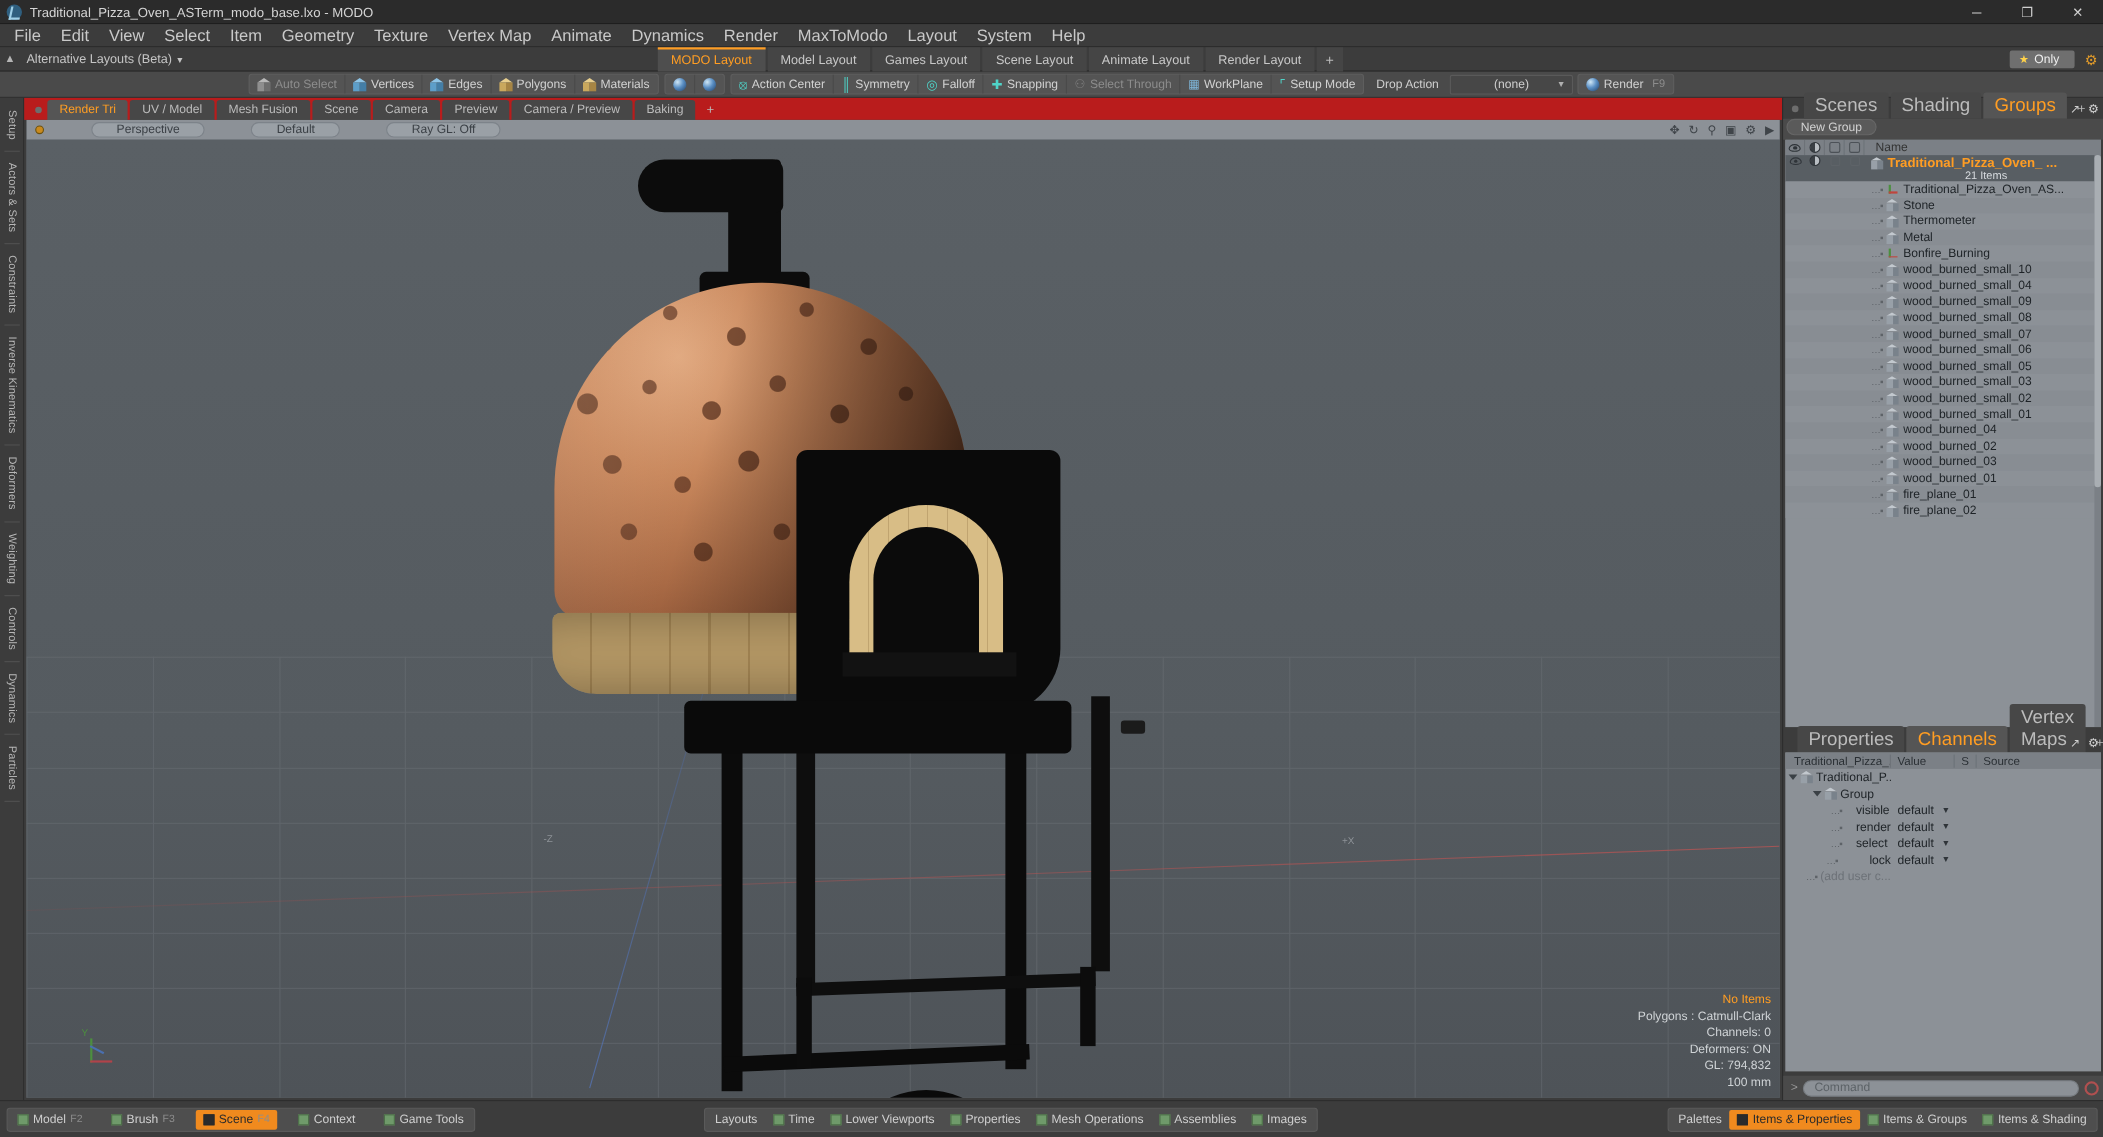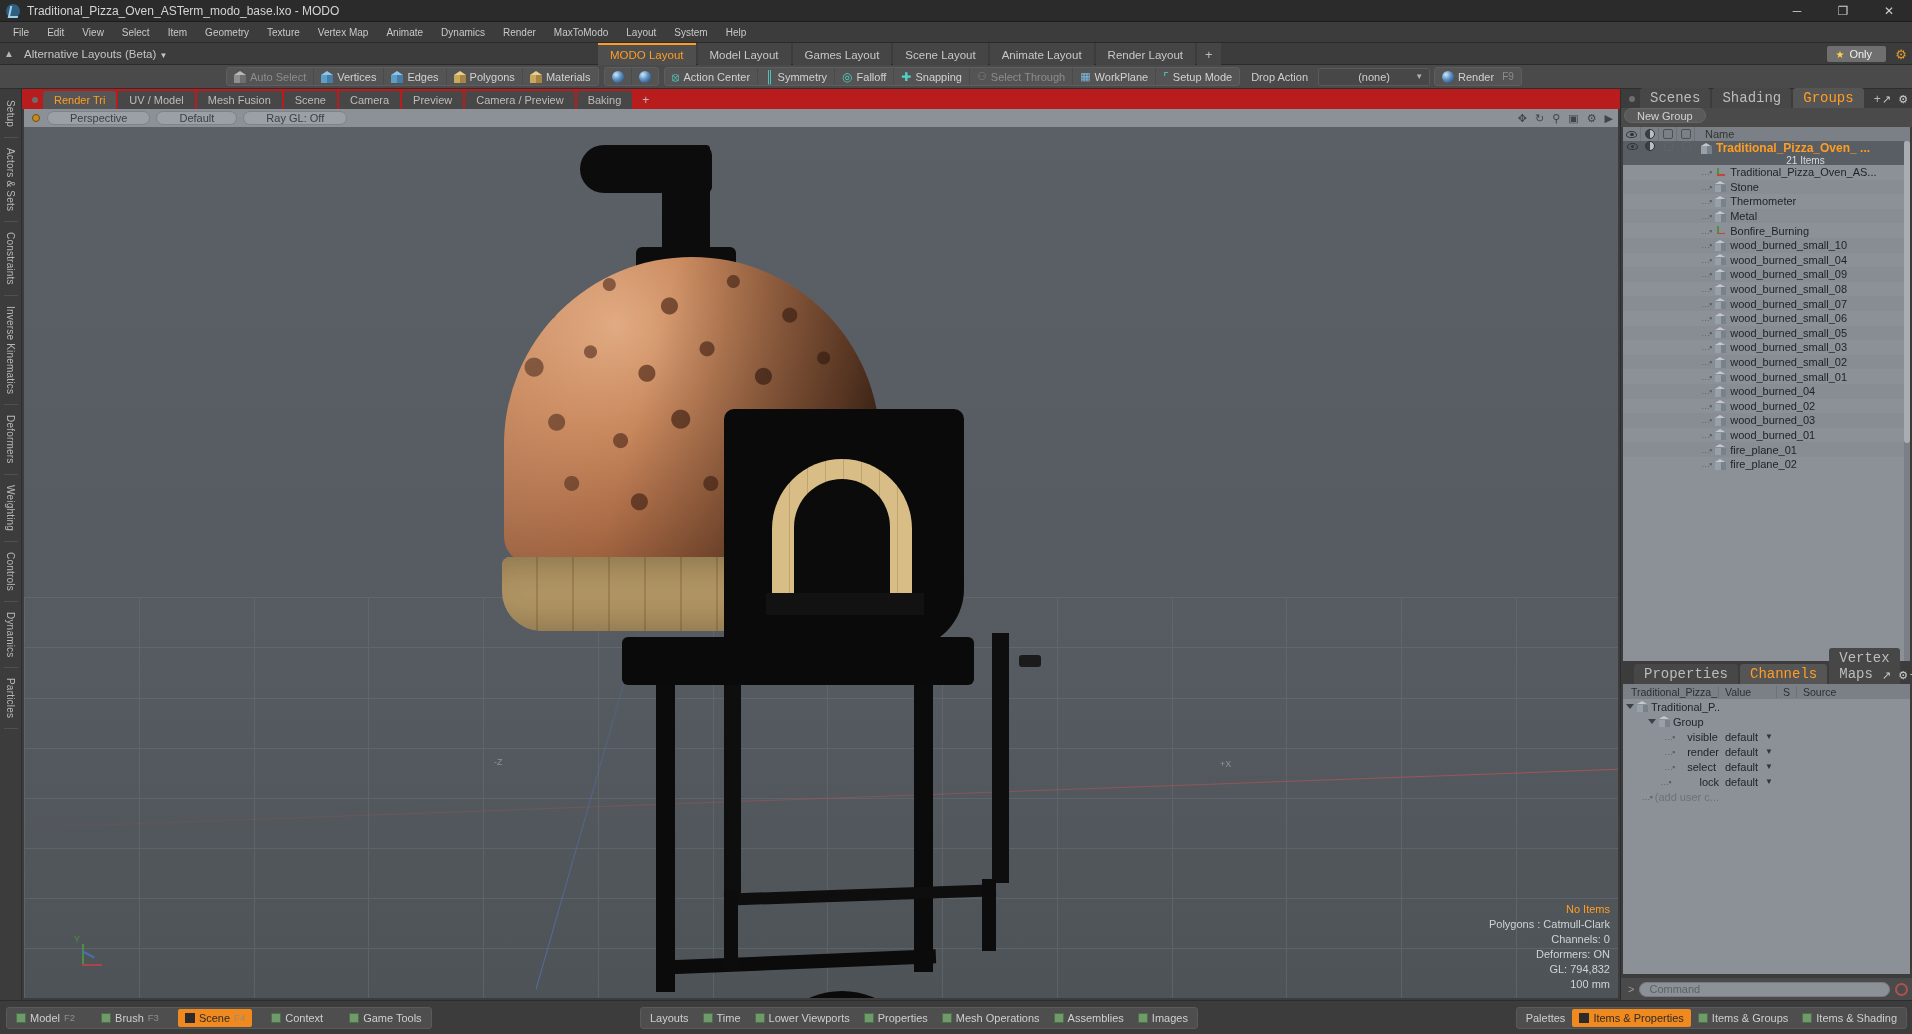--- a/index.html
+++ b/index.html
@@ -9,21 +9,21 @@
   
   .titlebar { height:22px; background:#2b2b2b; display:flex; align-items:center; border-bottom:1px solid #1d1d1d; }
   .tb-icon { width:14px; height:14px; border-radius:50%; background:#2f5f7f; margin:0 7px 0 6px; position:relative; flex:0 0 auto;}
   .tb-icon:after{content:"";position:absolute;left:3px;top:2px;width:8px;height:10px;border-left:2px solid #9fd0e8;border-bottom:2px solid #9fd0e8;transform:skewX(-12deg);}
   .tb-title { font-size:12px; color:#d4d4d4; white-space:nowrap; }
   .tb-spacer{flex:1;}
   .tb-btn { width:46px; height:22px; display:flex; align-items:center; justify-content:center; color:#d0d0d0; font-size:12px; }
 
   
   .menubar { height:21px; background:#3c3c3c; display:flex; align-items:center; padding-left:4px; border-bottom:1px solid #2a2a2a;}
-  .menubar .mi { font-size:10px; color:#c9c9c9; padding:3px 9px; }
+  .menubar .mi { font-size:15px; color:#c9c9c9; padding:3px 9px; }
 
   
   .layoutbar{height:22px;background:#3c3c3c;display:flex;align-items:center;border-bottom:1px solid #2a2a2a;position:relative;}
   .lb-ico{width:18px;display:flex;justify-content:center;align-items:center;color:#b5b5b5;font-size:10px;}
   .lb-alt{font-size:11.5px;color:#c5c5c5;padding:0 6px;}
   .lb-tabs{position:absolute;left:598px;top:0;height:22px;display:flex;align-items:stretch;}
   .lb-tab{font-size:11.5px;color:#c8c8c8;padding:0 12px;display:flex;align-items:center;background:#454545;margin-right:2px;border-top:2px solid transparent;}
   .lb-tab.active{background:#4e4e4e;color:#ff9d23;border-top:2px solid #ff9d23;}
   .lb-plus{font-size:13px;color:#bbb;padding:0 8px;display:flex;align-items:center;background:#454545;}
   .lb-right{position:absolute;right:0;top:0;height:22px;display:flex;align-items:center;}
@@ -59,42 +59,42 @@
   .rail-sep{width:14px;height:1px;background:#505050;margin:3px 0;}
 
   .center{flex:1;display:flex;flex-direction:column;background:#3c3c3c;min-width:0;}
   .vptabs{height:20px;background:#b91c1c;display:flex;align-items:flex-end;padding-left:8px;}
   .vtdot{width:6px;height:6px;border-radius:50%;background:#6d6d6d;margin:0 5px 6px 2px;}
   .vtab{font-size:11px;color:#bcbcbc;padding:3px 11px;background:#474747;margin-right:2px;border-radius:3px 3px 0 0;}
   .vtab.active{color:#ff9d23;background:#555;}
   .vtplus{font-size:12px;color:#bbb;padding:2px 8px;}
 
   .vpwrap{flex:1;margin:0 2px 2px 2px;position:relative;background:#5d6368;overflow:hidden;}
-  .vphdr{height:18px;background:#8c9197;display:flex;align-items:center;padding-left:4px;position:relative;}
+  .vphdr{height:18px;background:#8c9197;display:flex;align-items:center;padding-left:4px;position:relative;gap:36px;}
   .vpdot{width:8px;height:8px;border-radius:50%;background:#c98a1e;border:1px solid #6a5010;margin:0 7px 0 4px;}
   .vpbtn{font-size:11px;color:#3b4046;background:#9aa0a6;border:1px solid #7d838a;border-radius:9px;height:14px;padding:0 22px;display:flex;align-items:center;margin-right:6px;}
   .vphdr-right{position:absolute;right:5px;display:flex;align-items:center;gap:8px;color:#3f4449;font-size:11px;}
 
   .vpbody{position:absolute;left:0;right:0;top:18px;bottom:0;background:linear-gradient(#5a6065 0%,#555b60 62%,#4e5358 100%);}
   .grid{position:absolute;left:0;right:0;bottom:0;height:46%;opacity:.5;}
   .grid .h{position:absolute;left:0;right:0;height:1px;background:#6b7176;}
   .grid .v{position:absolute;top:0;bottom:0;width:1px;background:#6b7176;}
   .axis-red{position:absolute;height:1px;background:#a05050;}
   .axis-blue{position:absolute;width:1px;background:#4d6aa0;}
 
   .oven{position:absolute;}
   .stamp{position:absolute;font-size:9px;color:#8e9398;}
   .gizmo{position:absolute;left:50px;bottom:28px;width:26px;height:34px;}
   .vpinfo{position:absolute;right:8px;bottom:6px;text-align:right;font-size:11px;line-height:15px;color:#cfd3d6;}
   .vpinfo .hi{color:#ff9d23;}
 
   
   .rightpanel{width:292px;background:#3c3c3c;display:flex;flex-direction:column;border-left:1px solid #2d2d2d;}
   .rp-tabs{height:19px;display:flex;align-items:flex-end;padding-left:6px;position:relative;}
-  .rp-tab{font-size:14px;color:#bcbcbc;padding:2px 10px;background:#474747;margin-right:2px;border-radius:3px 3px 0 0;font-family:Liberation Mono, monospace;}
+  .rp-tab{font-size:17px;color:#bcbcbc;padding:2px 10px;background:#474747;margin-right:2px;border-radius:3px 3px 0 0;}
   .rp-tab.active{color:#ff9d23;background:#555;}
   .rp-ico{position:absolute;right:4px;bottom:2px;display:flex;gap:7px;align-items:center;color:#cfcfcf;font-size:11px;}
   .rp-newgroup{height:19px;background:#4a4a4a;display:flex;align-items:flex-start;padding:0 3px;}
   .ng-btn{font-size:11px;color:#d2d2d2;background:#5a5a5a;border:1px solid #666;border-radius:8px;height:15px;padding:0 12px;display:flex;align-items:center;}
 
   .tree{flex:0 0 534px;background:#8c9197;margin:0 2px;display:flex;flex-direction:column;overflow:hidden;position:relative;}
   .tree-hdr{height:14px;background:#7b8086;display:flex;align-items:center;font-size:10px;color:#2f3439;}
   .colx{width:18px;display:flex;justify-content:center;align-items:center;border-right:1px solid #6d7278;height:14px;}
   .tree-hdr .name{padding-left:10px;color:#333;font-size:11px;}
   .eye{width:11px;height:7px;border-radius:50% 50% 50% 50%/60% 60% 40% 40%;border:1.2px solid #2f3439;position:relative;}

